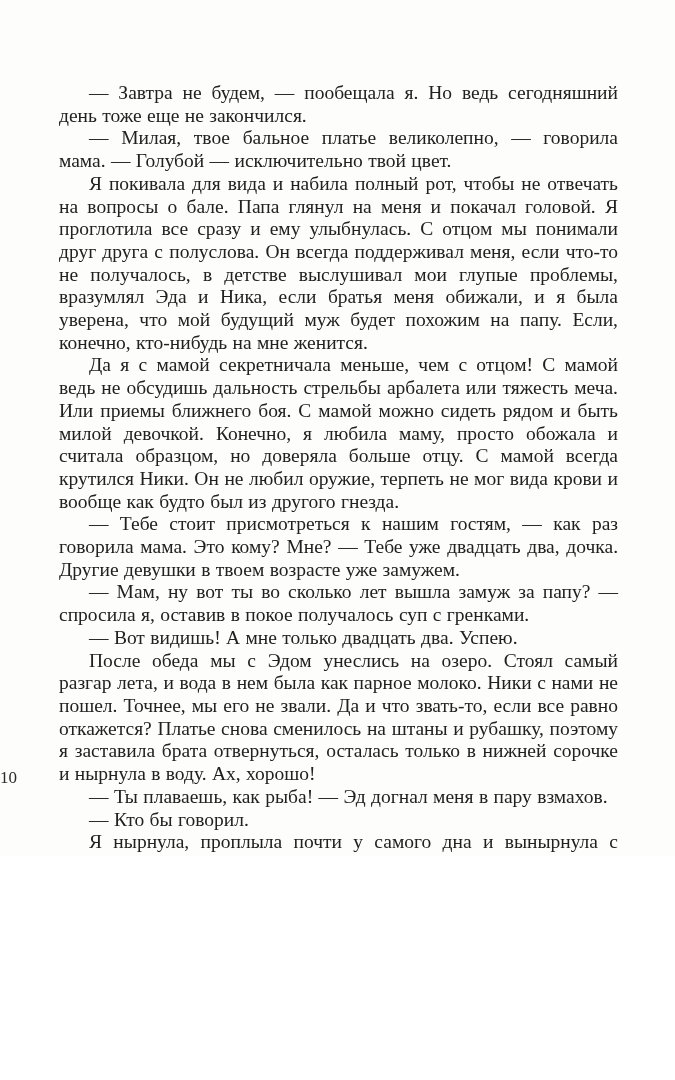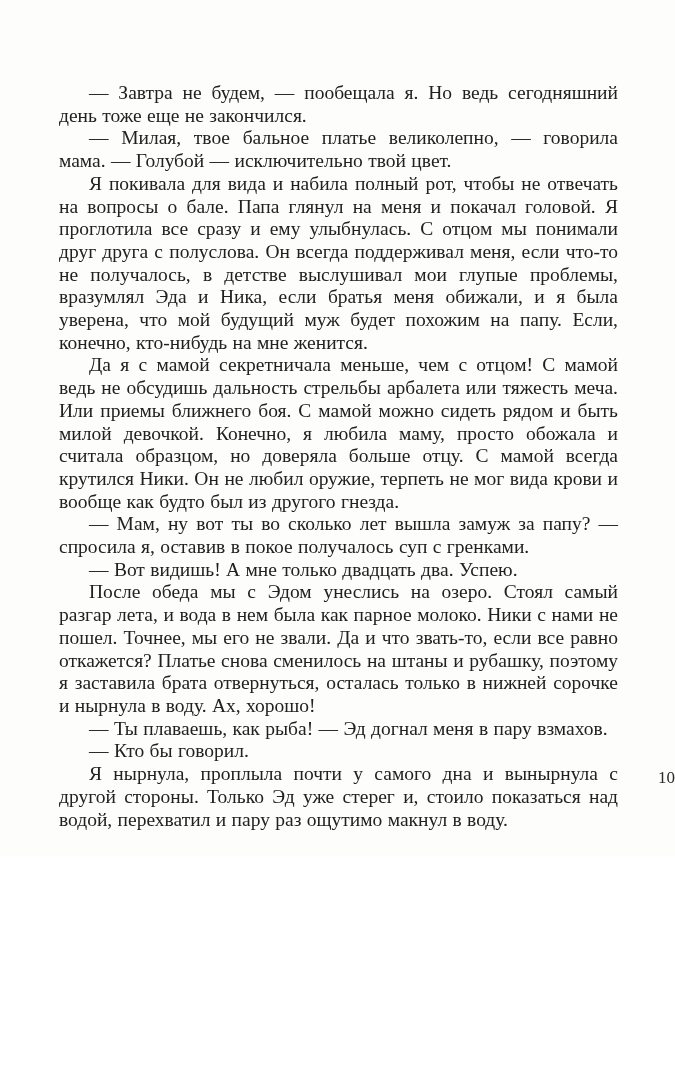--- a/index.html
+++ b/index.html
@@ -30,34 +30,35 @@
     text-align: justify;
     font-size: 19.5px;
     line-height: 22.7px;
     word-spacing: 0.5px;
   }
   .page-number {
     position: absolute;
     left: 0;
     bottom: 68px;
     width: 100%;
-    text-align: right;
+    text-align: left;
     font-size: 17px;
     color: #2a2a2a;
   }
 </style>
 </head>
 <body>
 
 <div class="book-page">
   <div class="text-block">
       <p class="para">— Завтра не будем, — пообещала я. Но ведь сегодняшний день тоже еще не закончился.</p>
       <p class="para">— Милая, твое бальное платье великолепно, — говорила мама. — Голубой — исключительно твой цвет.</p>
       <p class="para">Я покивала для вида и набила полный рот, чтобы не отвечать на вопросы о бале. Папа глянул на меня и покачал головой. Я проглотила все сразу и ему улыбнулась. С отцом мы понимали друг друга с полуслова. Он всегда поддерживал меня, если что-то не получалось, в детстве выслушивал мои глупые проблемы, вразумлял Эда и Ника, если братья меня обижали, и я была уверена, что мой будущий муж будет похожим на папу. Если, конечно, кто-нибудь на мне женится.</p>
       <p class="para">Да я с мамой секретничала меньше, чем с отцом! С мамой ведь не обсудишь дальность стрельбы арбалета или тяжесть меча. Или приемы ближнего боя. С мамой можно сидеть рядом и быть милой девочкой. Конечно, я любила маму, просто обожала и считала образцом, но доверяла больше отцу. С мамой всегда крутился Ники. Он не любил оружие, терпеть не мог вида крови и вообще как будто был из другого гнезда.</p>
+      <p class="para">— Тебе стоит присмотреться к нашим гостям, — как раз говорила мама. Это кому? Мне? — Тебе уже двадцать два, дочка. Другие девушки в твоем возрасте уже замужем.</p>
       <p class="para">— Мам, ну вот ты во сколько лет вышла замуж за папу? — спросила я, оставив в покое получалось суп с гренками.</p>
       <p class="para">— Вот видишь! А мне только двадцать два. Успею.</p>
       <p class="para">После обеда мы с Эдом унеслись на озеро. Стоял самый разгар лета, и вода в нем была как парное молоко. Ники с нами не пошел. Точнее, мы его не звали. Да и что звать-то, если все равно откажется? Платье снова сменилось на штаны и рубашку, поэтому я заставила брата отвернуться, осталась только в нижней сорочке и нырнула в воду. Ах, хорошо!</p>
       <p class="para">— Ты плаваешь, как рыба! — Эд догнал меня в пару взмахов.</p>
       <p class="para">— Кто бы говорил.</p>
       <p class="para">Я нырнула, проплыла почти у самого дна и вынырнула с другой стороны. Только Эд уже стерег и, стоило показаться над водой, перехватил и пару раз ощутимо макнул в воду.</p>
     </div>
   <div class="page-number">10</div>
 </div>
 

